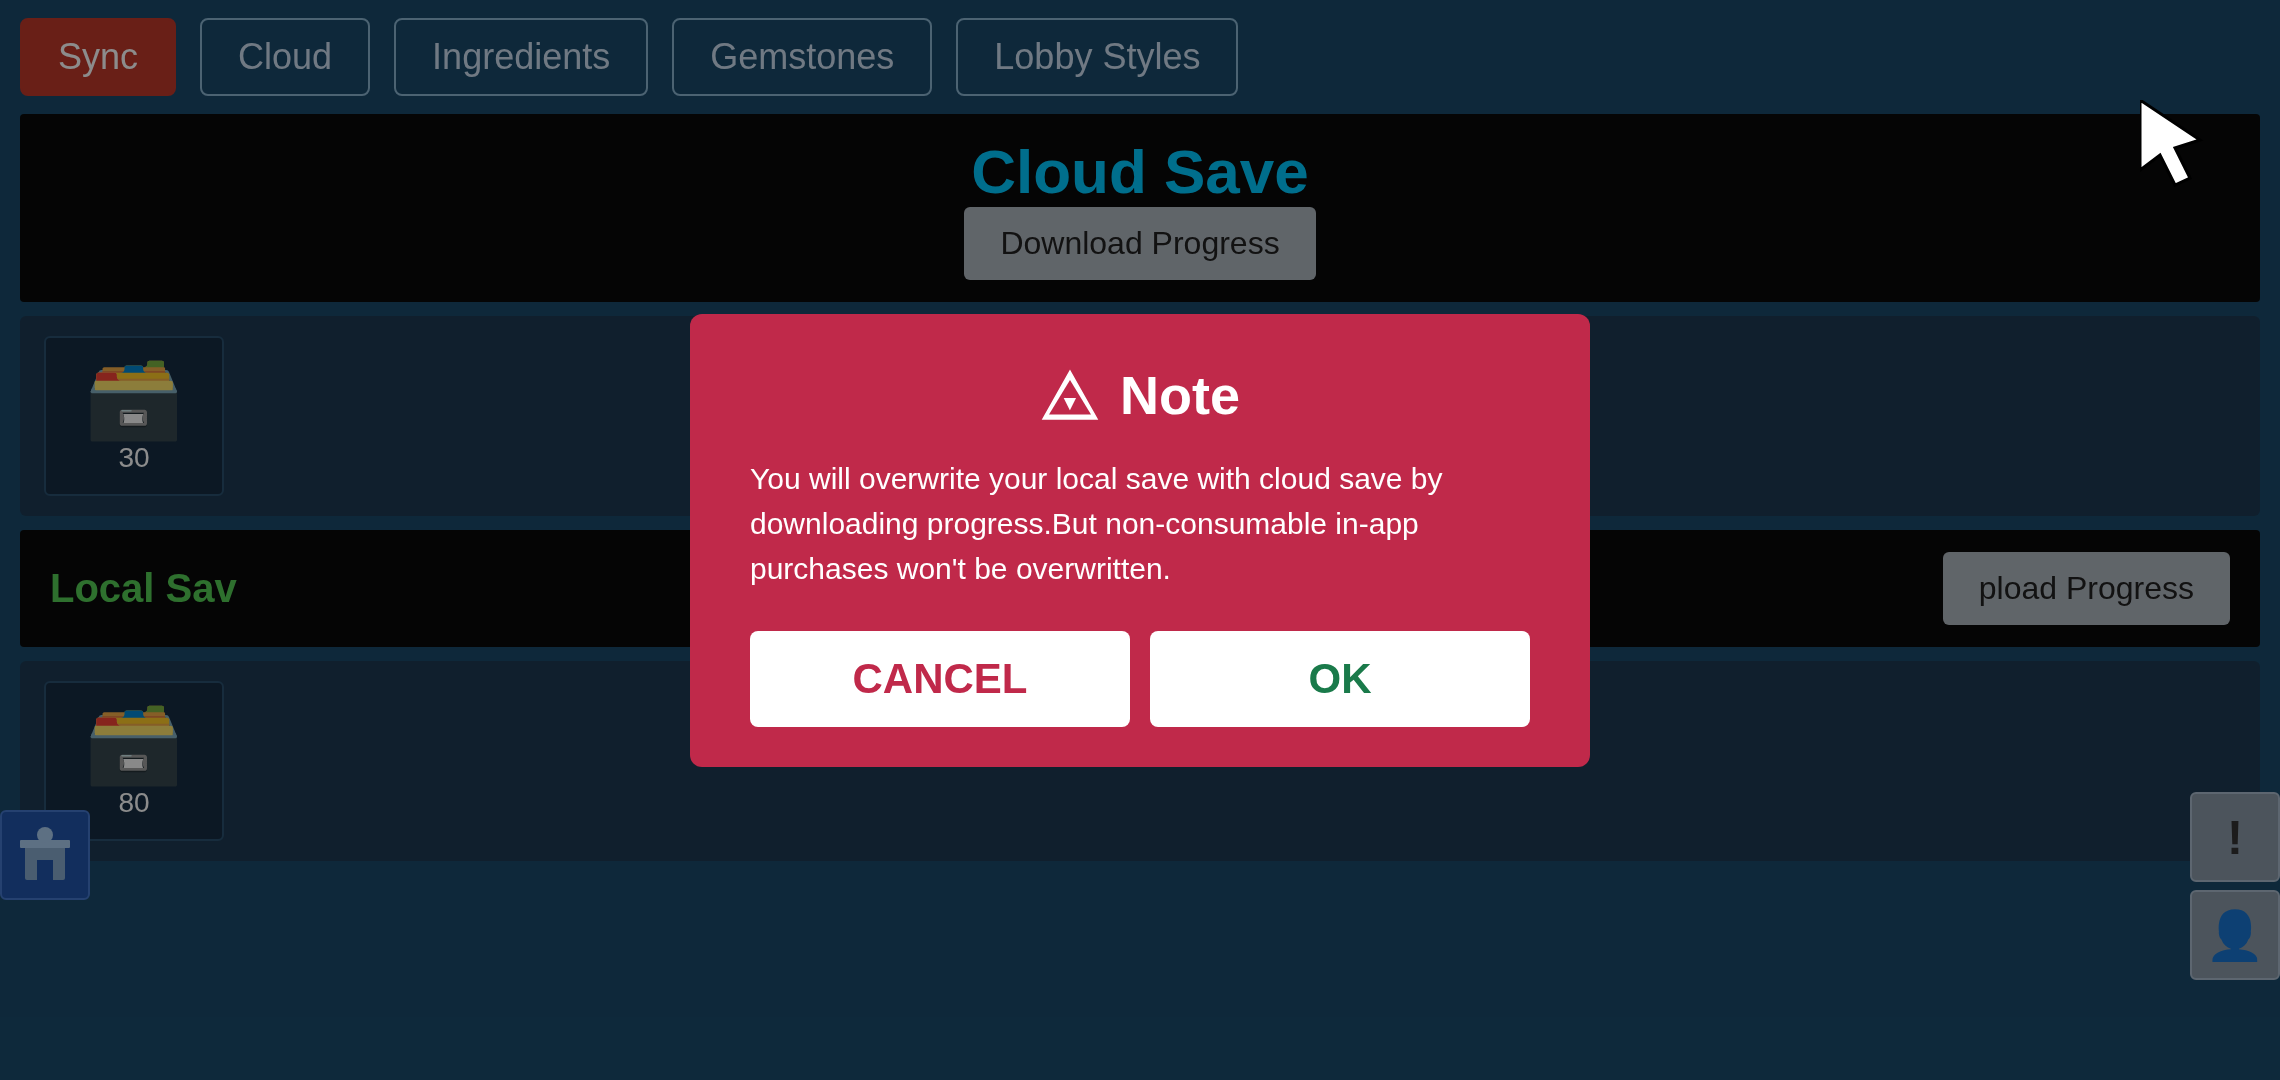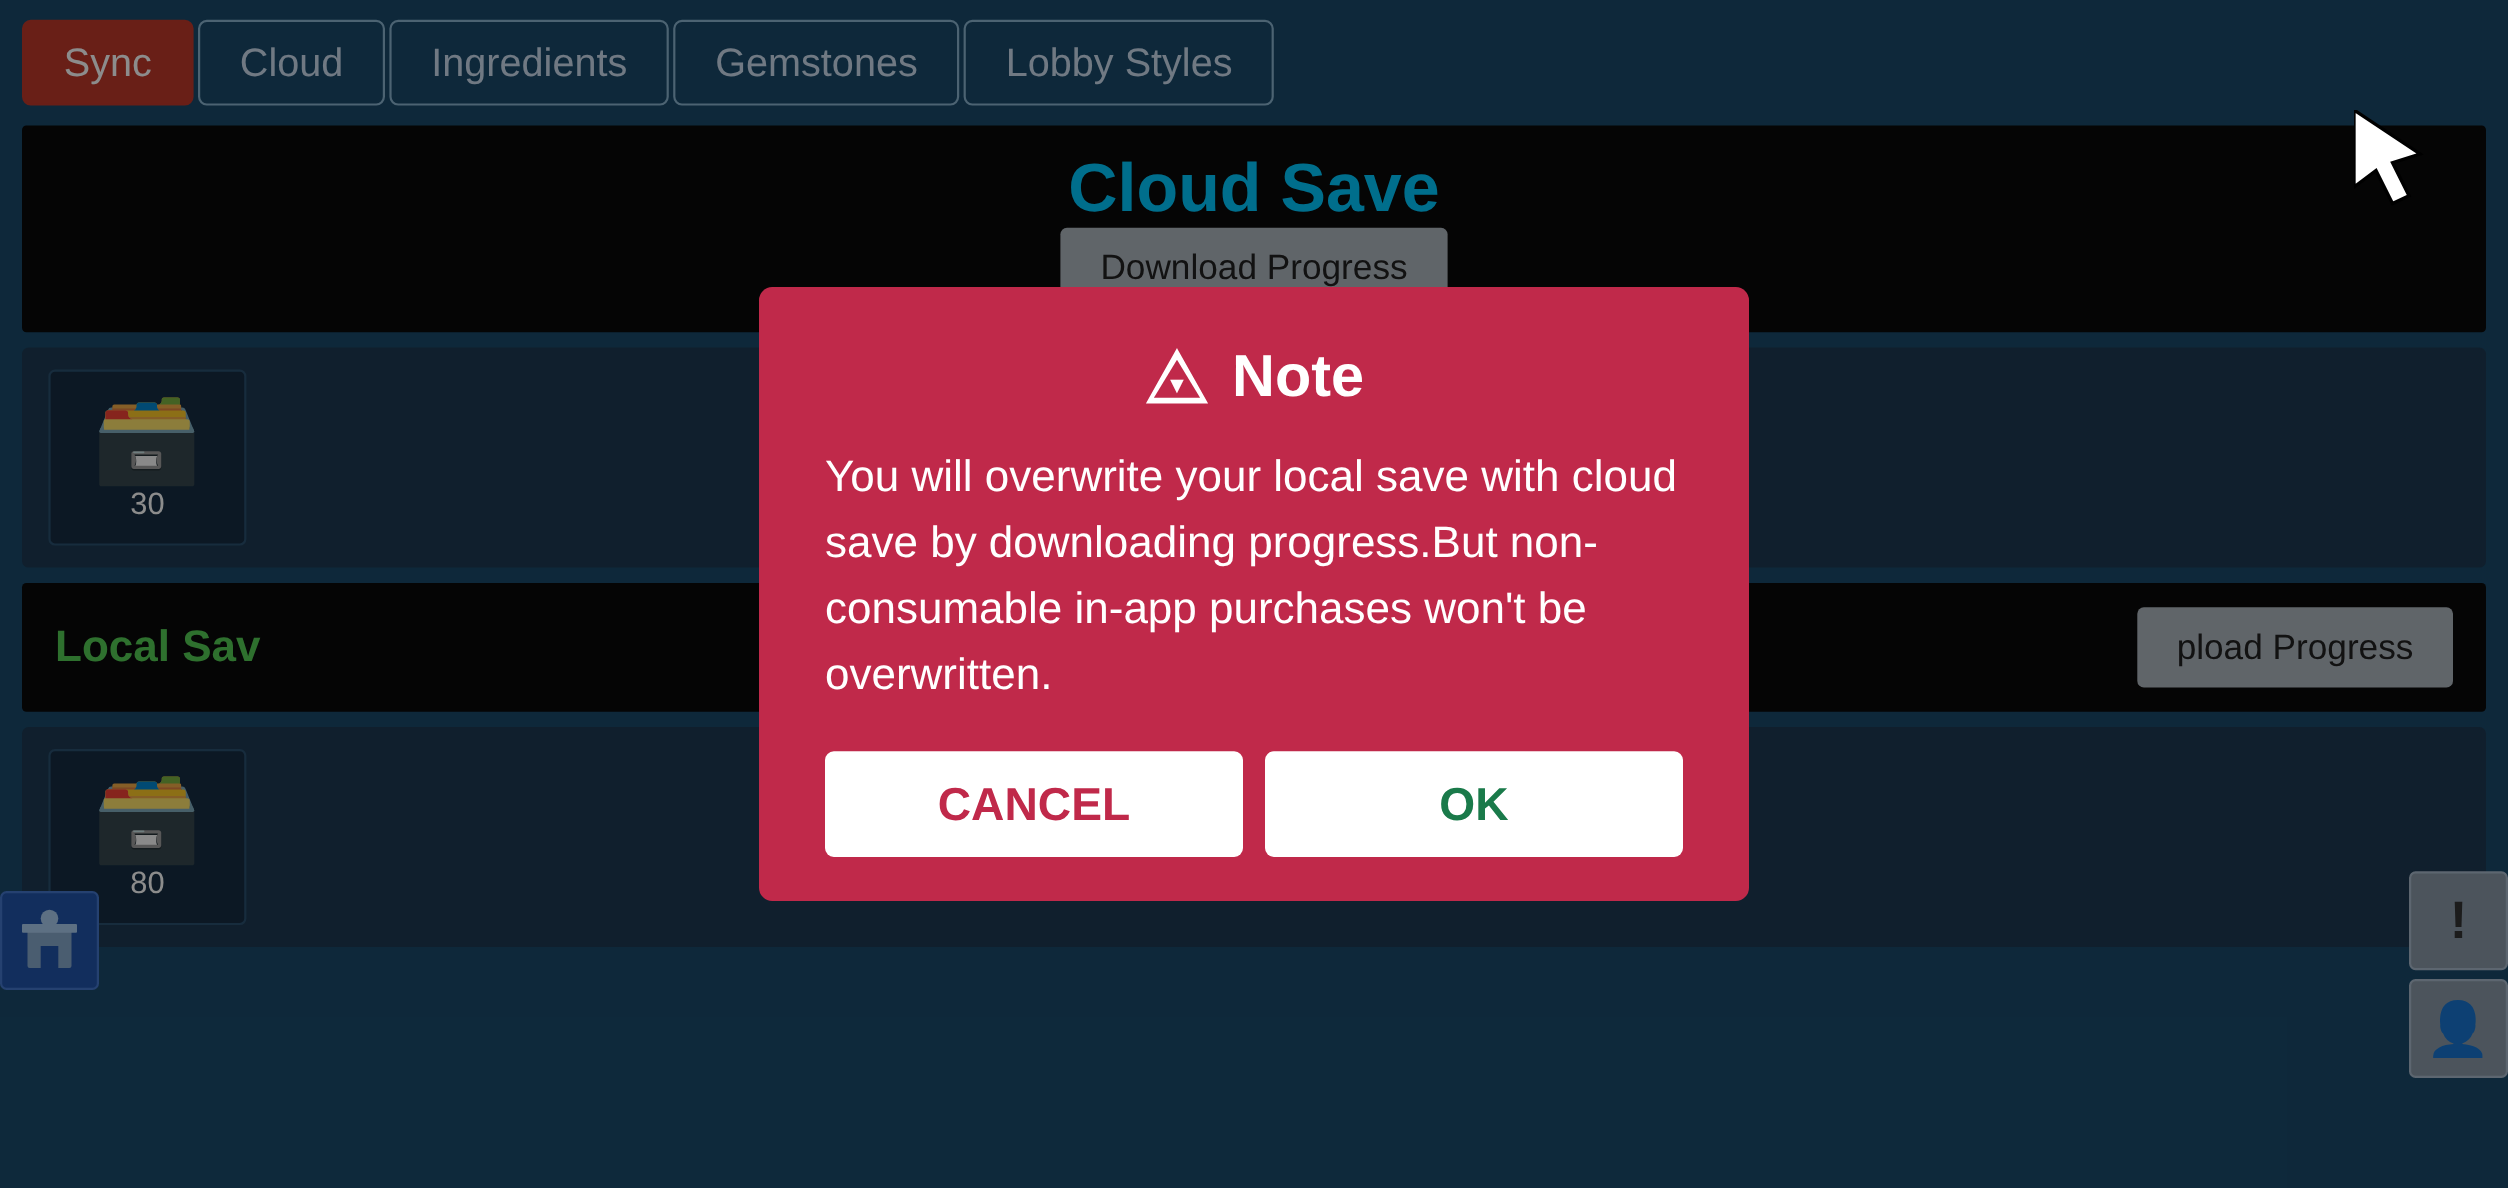--- a/index.html
+++ b/index.html
@@ -11,21 +11,21 @@
       font-family: 'Arial', sans-serif;
       overflow: hidden;
       position: relative;
     }
 
     
     .top-nav {
       display: flex;
       align-items: center;
       padding: 18px 20px;
-      gap: 4px;
+      gap: 24px;
       background: transparent;
     }
 
     .nav-tab {
       padding: 16px 36px;
       border: 2px solid #8ab4d0;
       border-radius: 8px;
       background: transparent;
       color: #cde;
       font-size: 36px;
@@ -190,21 +190,21 @@
       color: white;
       font-weight: bold;
     }
 
     .warning-icon {
       width: 60px;
       height: 54px;
     }
 
     .modal-body {
-      font-size: 40px;
+      font-size: 30px;
       color: white;
       line-height: 1.5;
       margin-bottom: 40px;
       text-align: left;
     }
 
     .modal-buttons {
       display: flex;
       gap: 20px;
       align-items: flex-end;

